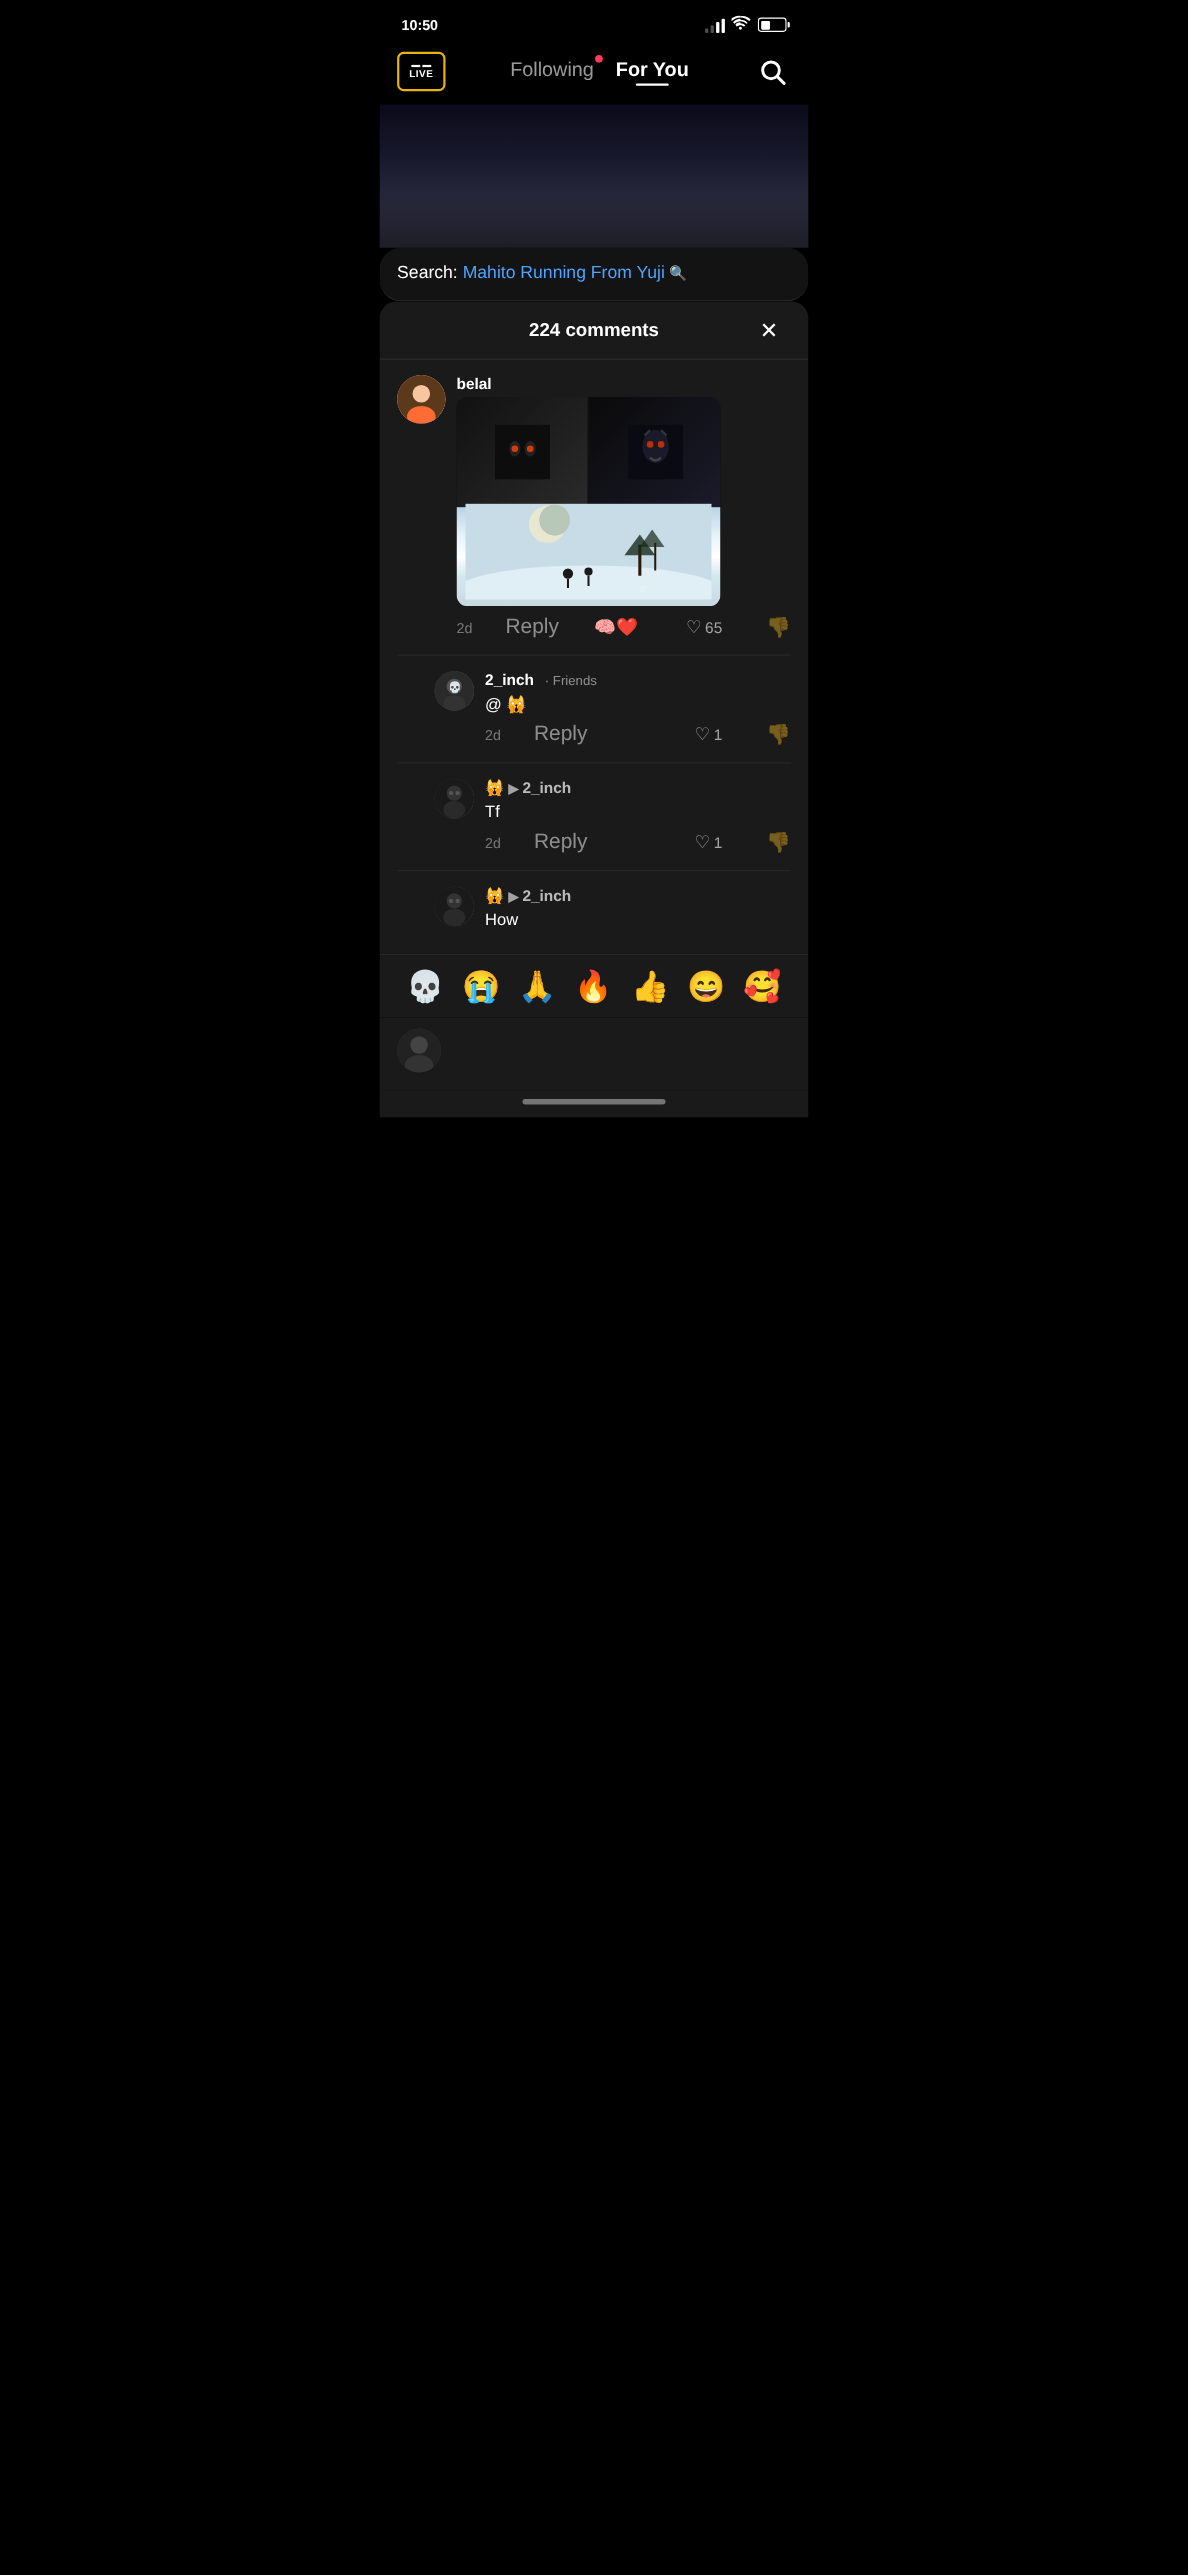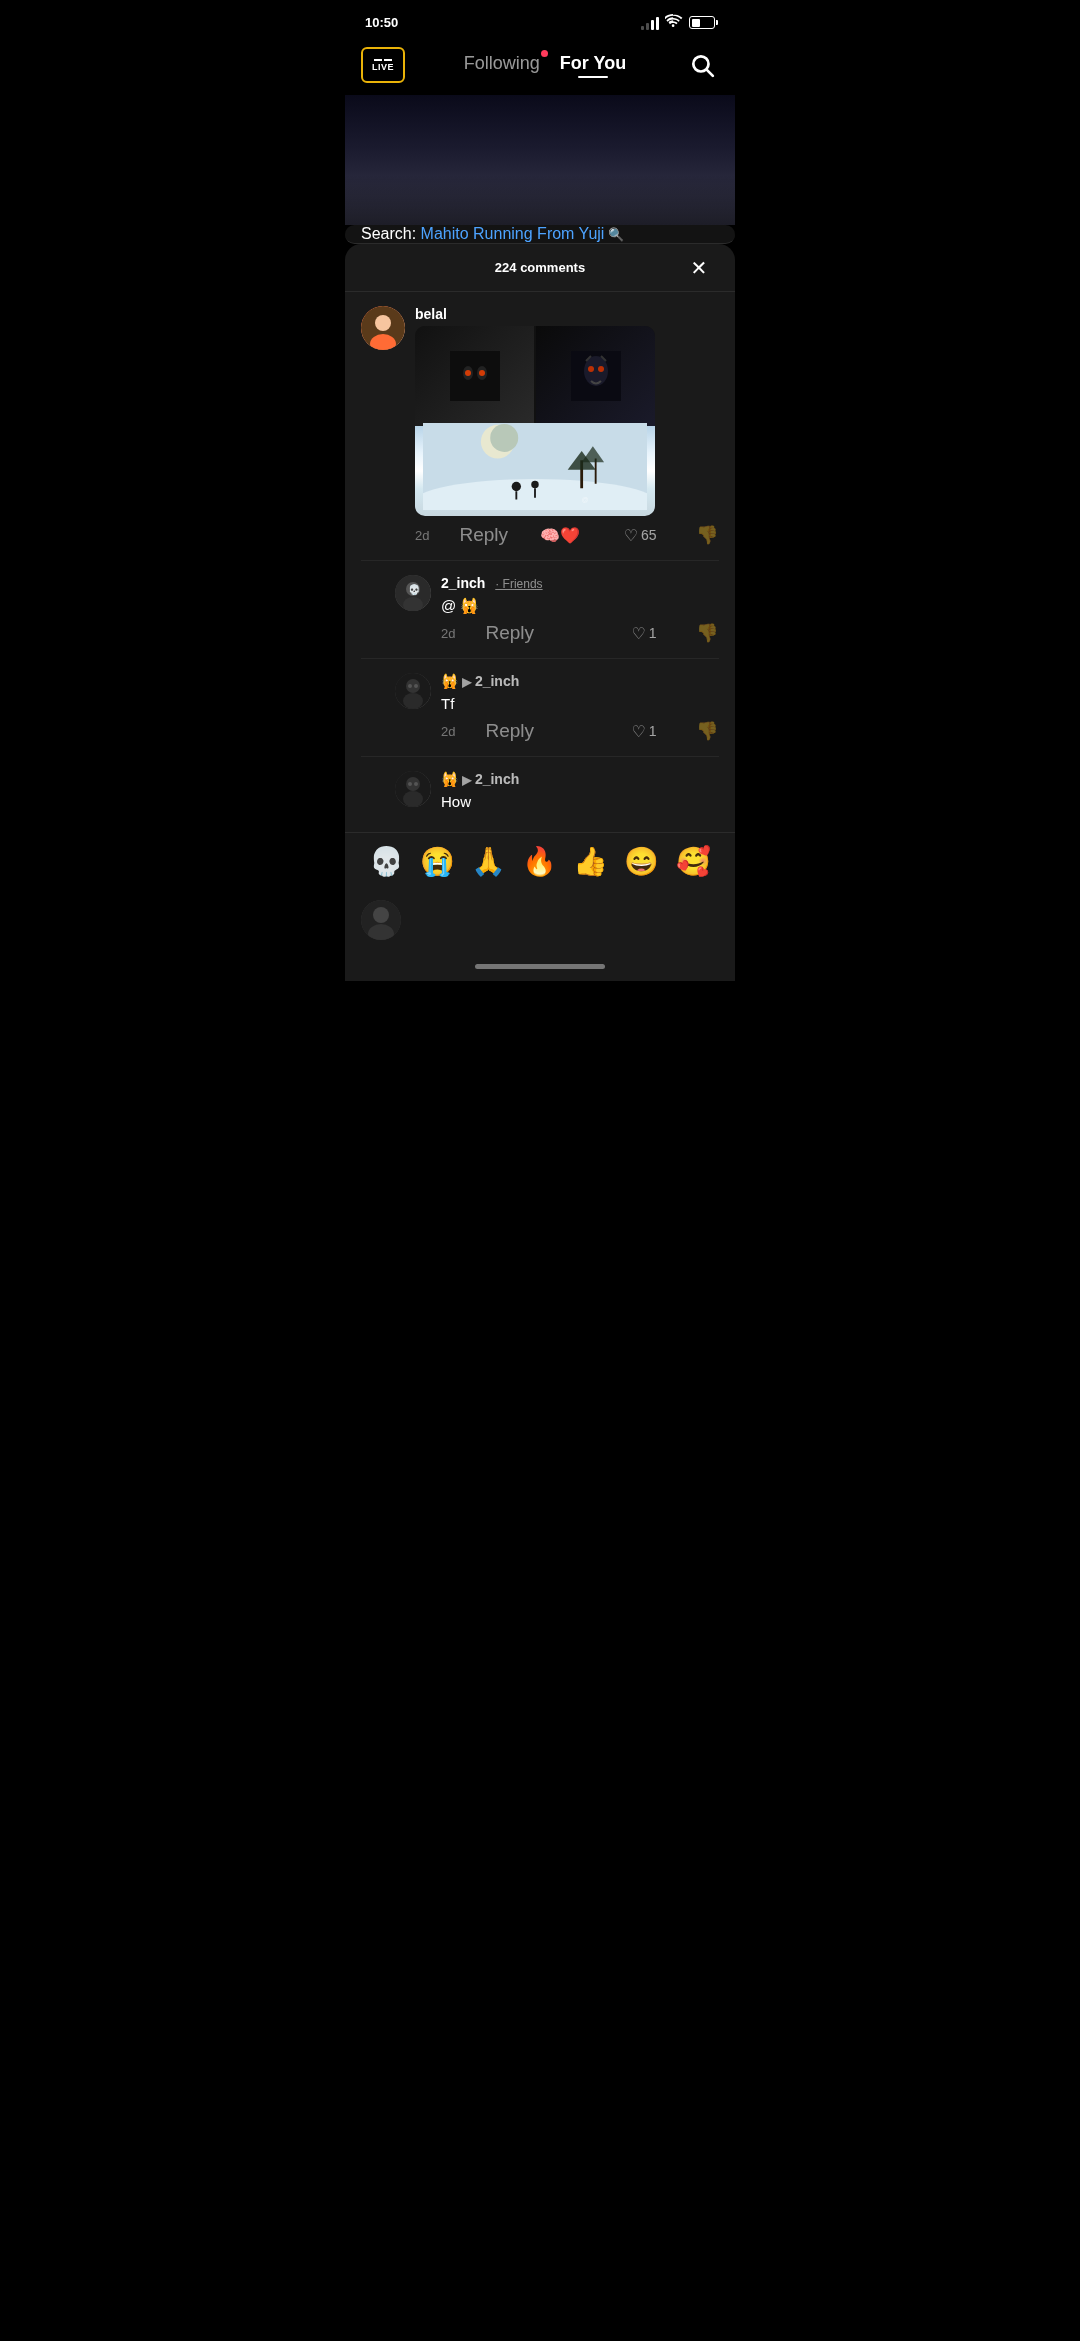--- a/index.html
+++ b/index.html
@@ -165,21 +165,21 @@
       bottom: 0;
       left: 0;
       right: 0;
       height: 50px;
       background: linear-gradient(to bottom, transparent, rgba(0,0,0,0.5));
     }
 
     
     .search-bar {
       background: rgba(20, 20, 20, 0.95);
-      padding: 0 16px;
+      padding: 15px 16px;
       border-bottom: 1px solid rgba(255,255,255,0.1);
       border-radius: 20px;
     }
     .search-text {
       font-size: 16px;
       color: #fff;
     }
     .search-query {
       color: #4da3ff;
       font-size: 16px;
@@ -197,21 +197,21 @@
     }
     .comments-header {
       display: flex;
       align-items: center;
       justify-content: center;
       padding: 16px 20px;
       position: relative;
       border-bottom: 1px solid rgba(255,255,255,0.08);
     }
     .comments-count {
-      font-size: 13px;
+      font-size: 17px;
       font-weight: 600;
       color: #fff;
     }
     .close-btn {
       position: absolute;
       right: 20px;
       top: 50%;
       transform: translateY(-50%);
       font-size: 20px;
       color: #fff;
@@ -269,21 +269,20 @@
       font-size: 14px;
       font-weight: 600;
       color: #fff;
       margin-bottom: 4px;
     }
     .comment-badge {
       font-size: 12px;
       color: rgba(255,255,255,0.5);
       font-weight: 400;
       margin-left: 6px;
-      text-decoration: underline;
     }
     .comment-text {
       font-size: 15px;
       color: #fff;
       margin-bottom: 6px;
       line-height: 1.4;
     }
     .comment-image {
       border-radius: 10px;
       overflow: hidden;

